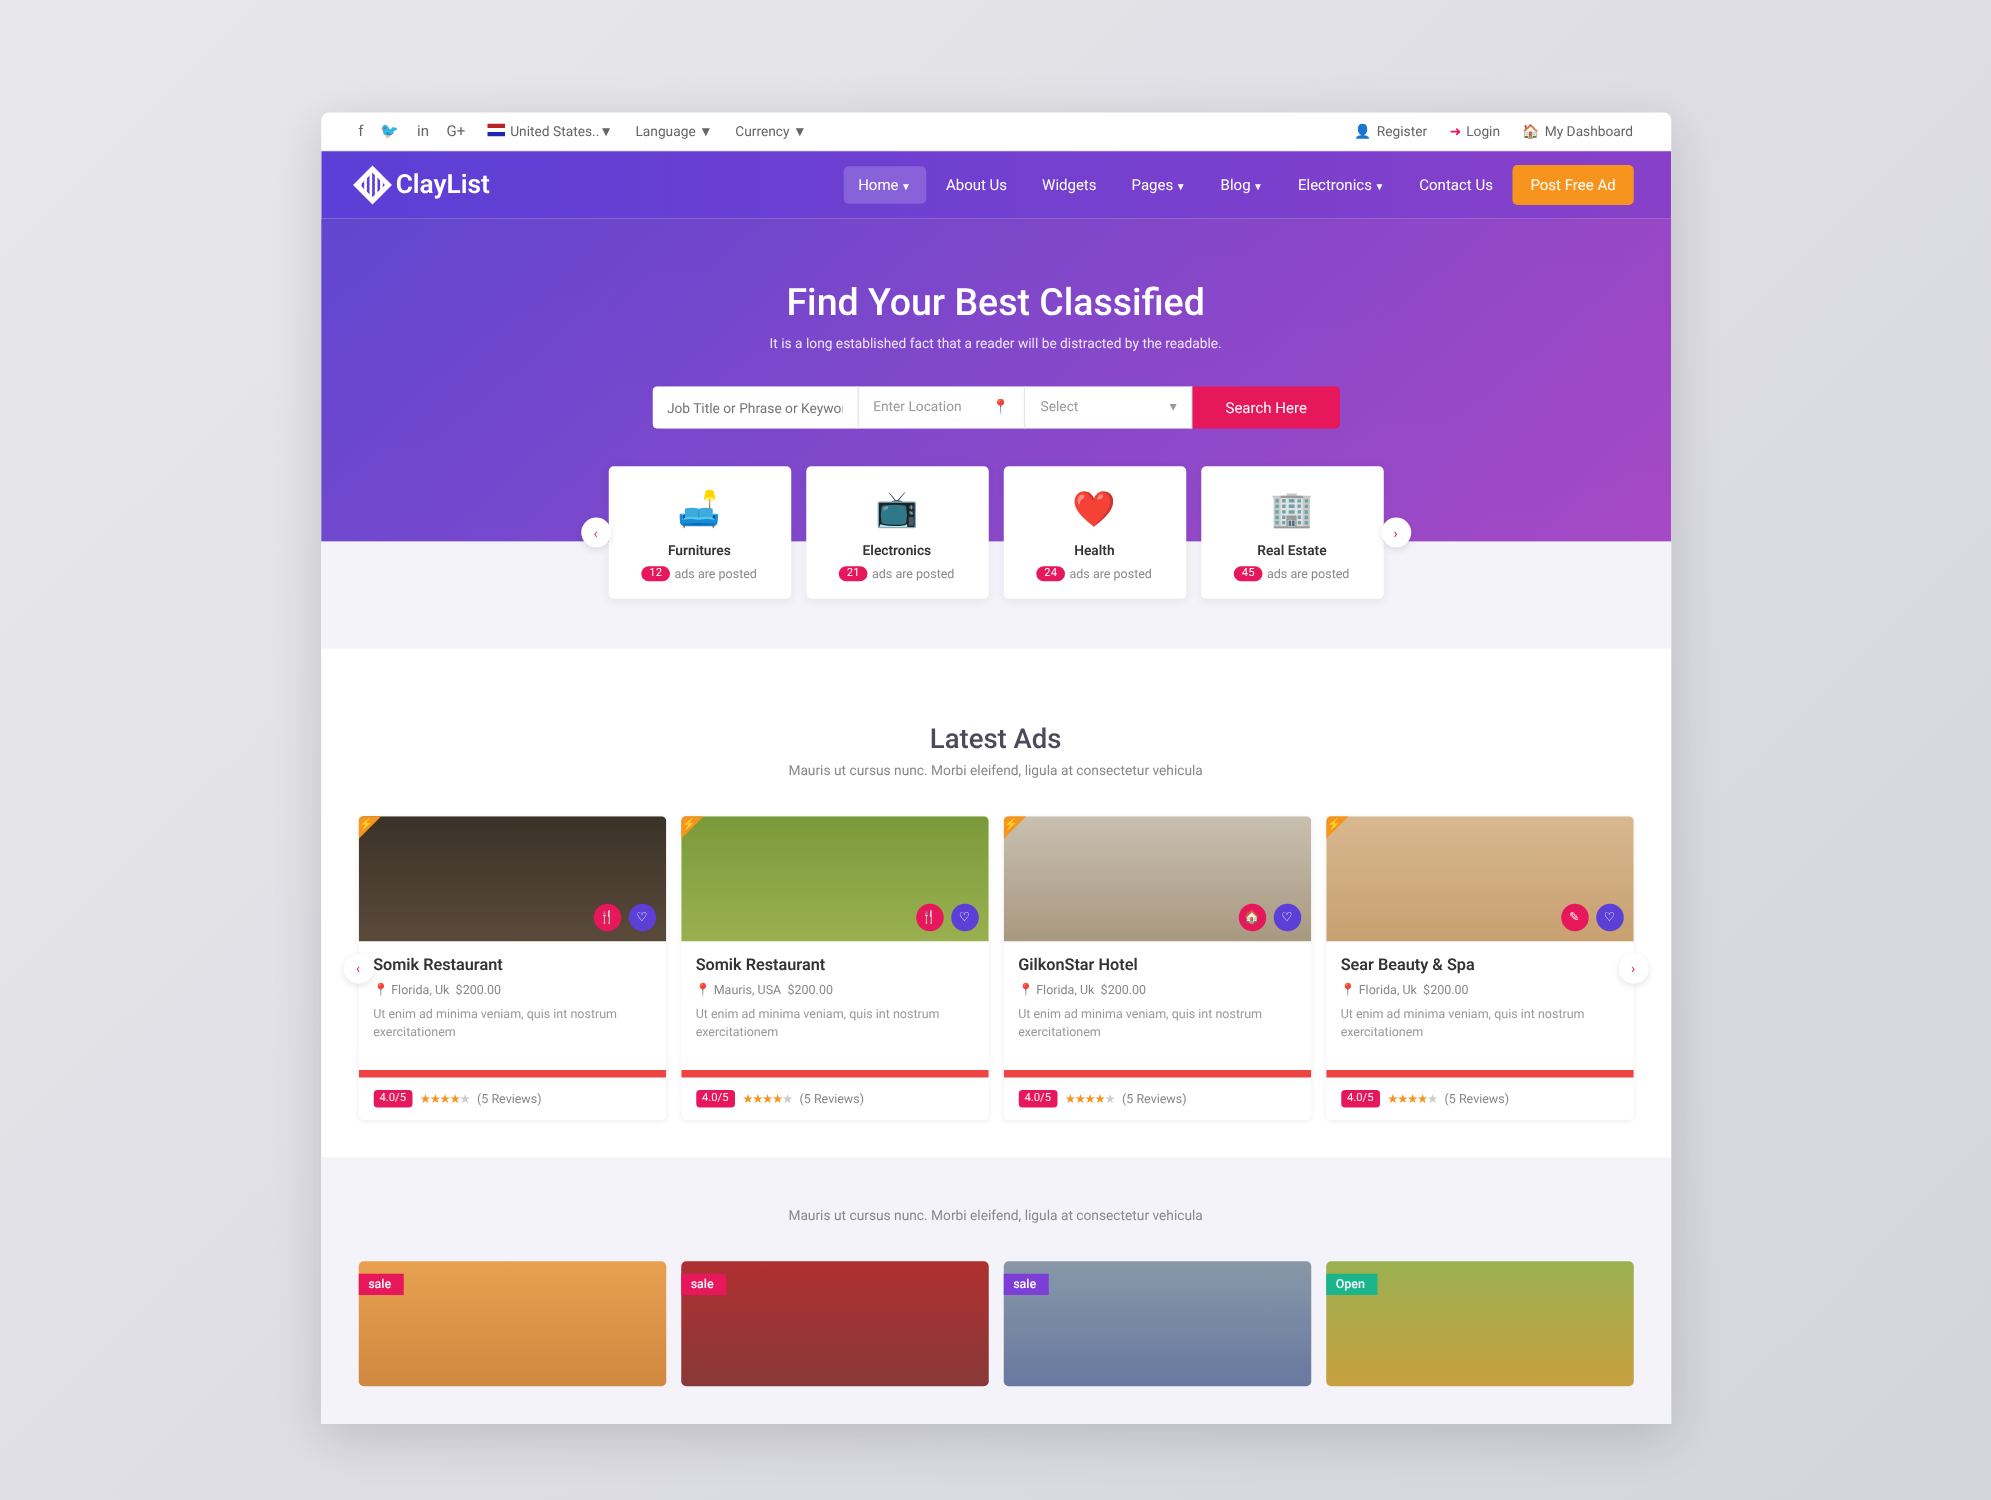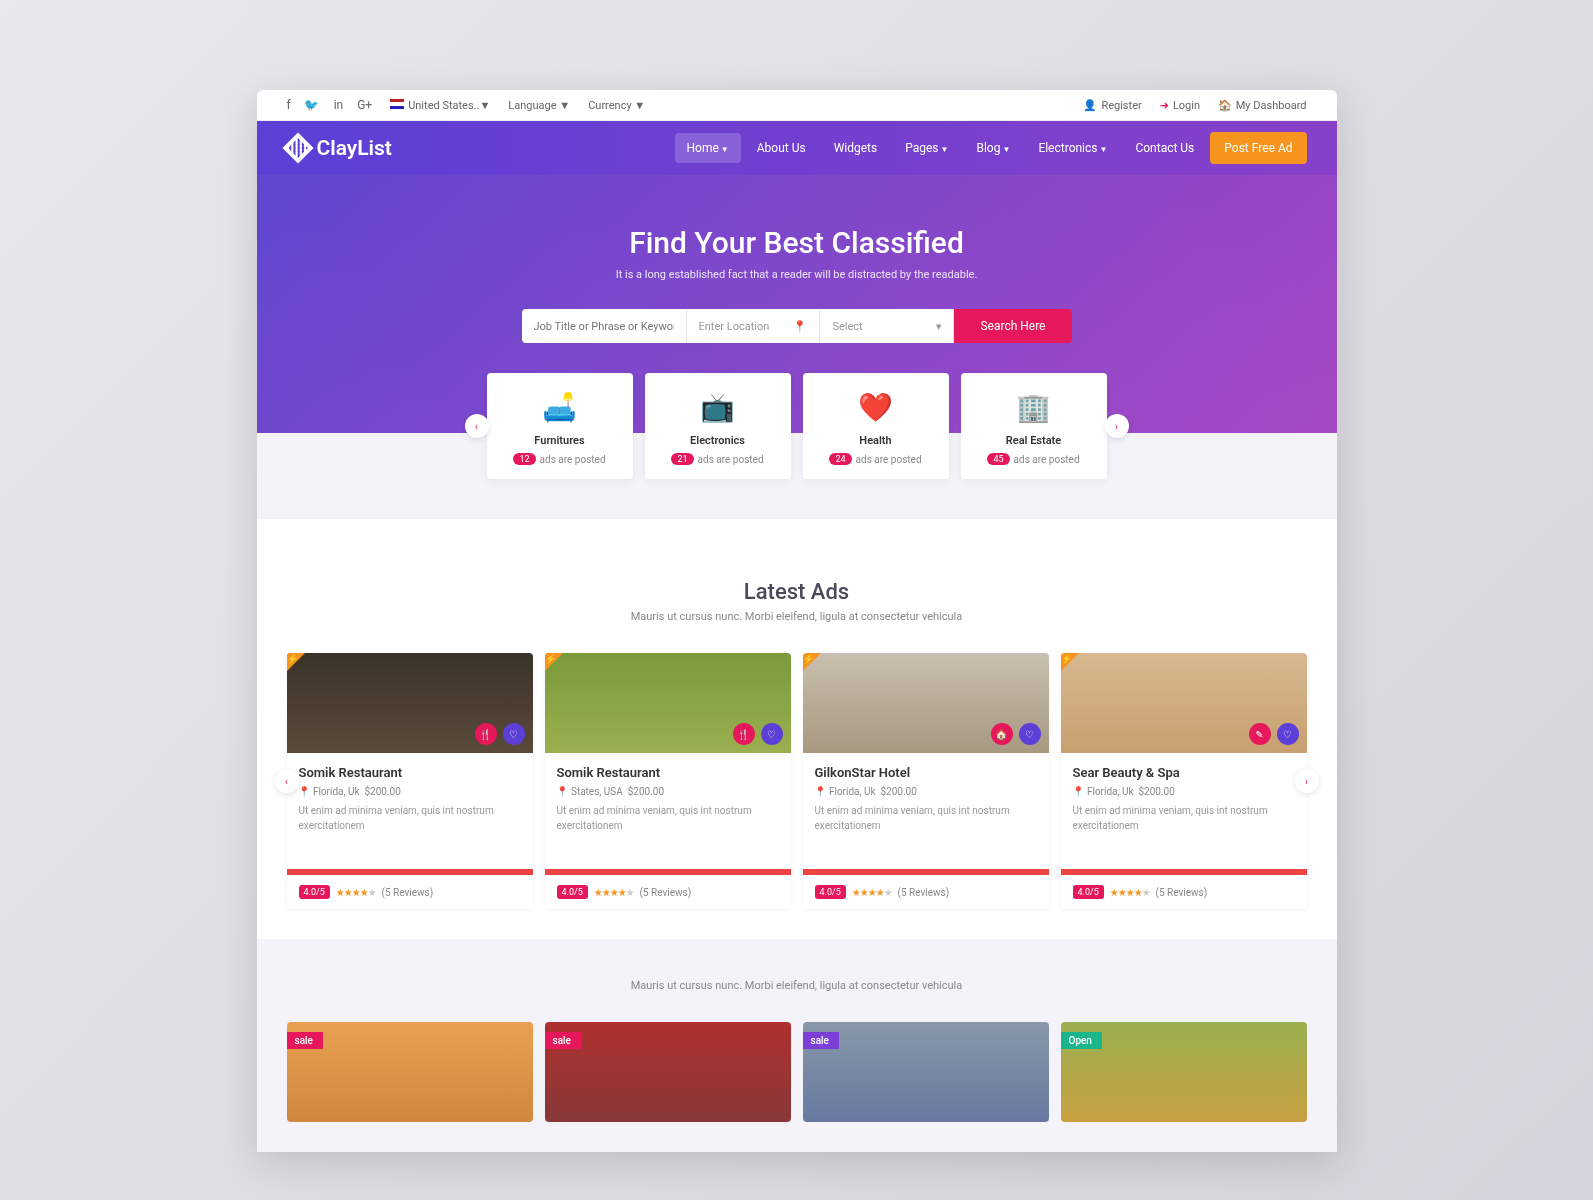--- a/index.html
+++ b/index.html
@@ -21,21 +21,21 @@
 .nav a{color:#fff;text-decoration:none;font-size:12px;padding:8px 12px;border-radius:4px}
 .nav a.active{background:rgba(255,255,255,.18)}
 .nav a .caret{font-size:8px;margin-left:2px}
 .post-btn{background:#f7941d;color:#fff;padding:9px 14px;border-radius:4px;font-size:12px;border:none;cursor:pointer}
 .hero{background:linear-gradient(135deg,rgba(91,63,214,.88),rgba(168,64,201,.88)),linear-gradient(#8a7a9a,#9a8aab);padding:50px 30px 90px;text-align:center;position:relative}
 .hero h1{color:#fff;font-size:30px;font-weight:500;margin-bottom:8px}
 .hero p{color:rgba(255,255,255,.85);font-size:11px;margin-bottom:28px}
 .search-bar{display:flex;max-width:550px;margin:0 auto;border-radius:4px;overflow:hidden}
 .search-bar input,.search-bar .sel-box{border:none;padding:10px 12px;font-size:11px;background:#fff;border-right:1px solid #e5e5e5}
 .search-bar input{flex:1}
-.search-bar .sel-box{flex:1;display:flex;align-items:center;justify-content:space-between;color:#999;cursor:pointer}
+.search-bar .sel-box{flex:1;display:flex;justify-content:space-between;color:#999;cursor:pointer}
 .search-btn{background:#e6175a;color:#fff;border:none;padding:10px 26px;font-size:12px;cursor:pointer}
 .cats{display:flex;gap:12px;max-width:680px;margin:-60px auto 0;padding:0 30px;position:relative}
 .cat-card{flex:1;background:#fff;border-radius:4px;padding:18px 8px 14px;text-align:center;box-shadow:0 2px 8px rgba(0,0,0,.06)}
 .cat-icon{font-size:28px;margin-bottom:10px}
 .cat-card h4{font-size:11px;color:#333;font-weight:600;margin-bottom:6px}
 .cat-meta{font-size:10px;color:#888;display:flex;align-items:flex-end;justify-content:center;gap:4px}
 .cat-badge{background:#e6175a;color:#fff;border-radius:10px;padding:1px 6px;font-size:9px}
 .nav-arrow{position:absolute;top:50%;transform:translateY(-50%);width:24px;height:24px;background:#fff;border-radius:50%;display:flex;align-items:center;justify-content:center;color:#e6175a;font-size:11px;box-shadow:0 2px 6px rgba(0,0,0,.1);cursor:pointer}
 .nav-arrow.l{left:8px}.nav-arrow.r{right:8px}
 .section{padding:60px 30px 30px;background:#fff}
@@ -57,21 +57,21 @@
 .corner::after{content:'⚡';position:absolute;top:-17px;left:1px;font-size:9px;color:#fff}
 .ribbon{position:absolute;top:10px;left:-2px;padding:3px 10px;font-size:10px;color:#fff;font-weight:500}
 .ribbon.red{background:#e6175a}.ribbon.purple{background:#7b3fd6}.ribbon.green{background:#1ab58a}
 .card-icons{position:absolute;bottom:8px;right:8px;display:flex;gap:6px}
 .ci{width:22px;height:22px;border-radius:50%;display:flex;align-items:center;justify-content:center;color:#fff;font-size:10px}
 .ci.pink{background:#e6175a}.ci.purple{background:#5b3fd6}
 .card-body{padding:12px}
 .card h3{font-size:13px;color:#333;margin-bottom:6px;font-weight:600}
 .card-meta{font-size:10px;color:#888;margin-bottom:6px}
 .card-meta .pin{color:#e6175a;margin-right:2px}
-.card-desc{font-size:10px;color:#999;line-height:1.5;margin-bottom:24px}
+.card-desc{font-size:10px;color:#999;line-height:1.5;margin-bottom:10px}
 .card-foot{padding:10px 12px;border-top:6px solid #ef4444;display:flex;align-items:center;gap:6px;font-size:10px}
 .rating-badge{background:#e6175a;color:#fff;padding:2px 5px;border-radius:3px;font-size:9px}
 .stars{color:#f7941d;letter-spacing:-1px}
 .stars .gray{color:#ccc}
 .rev{color:#888}
 .featured-section{padding-top:40px}
 .featured-cards{display:flex;gap:12px}
 .fcard{flex:1;height:100px;position:relative;border-radius:4px;overflow:hidden}
 </style>
 </head>
@@ -207,21 +207,21 @@
     <div class="card">
       <div class="card-img c2">
         <div class="corner"></div>
         <div class="card-icons">
               <span class="ci pink">🍴</span>
               <span class="ci purple">♡</span>
             </div>
       </div>
       <div class="card-body">
         <h3>Somik Restaurant</h3>
-        <div class="card-meta"><span class="pin">📍</span><span>States, USA</span>&nbsp;&nbsp;<span>$200.00</span></div>
+        <div class="card-meta"><span class="pin">📍</span><span>Mauris, USA</span>&nbsp;&nbsp;<span>$200.00</span></div>
         <div class="card-desc">Ut enim ad minima veniam, quis int nostrum exercitationem</div>
       </div>
       <div class="card-foot">
             <span class="rating-badge">4.0/5</span>
             <span class="stars">★★★★<span class="gray">★</span></span>
             <span class="rev">(5 Reviews)</span>
           </div>
     </div>
     <div class="card">
       <div class="card-img c3">

